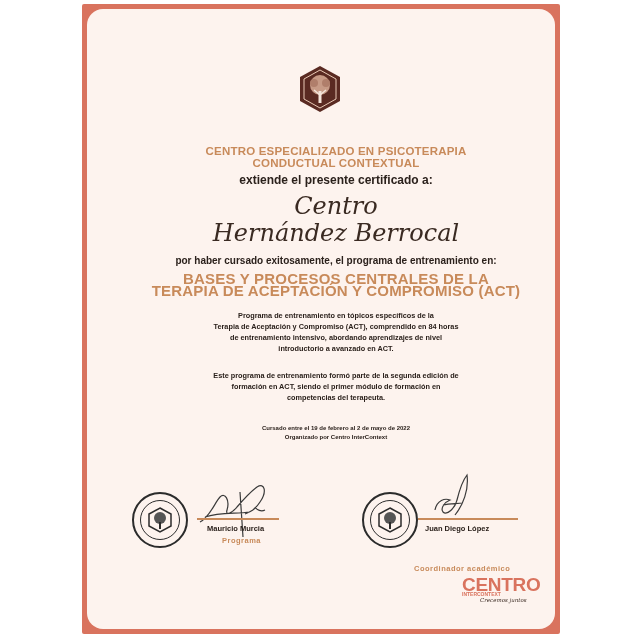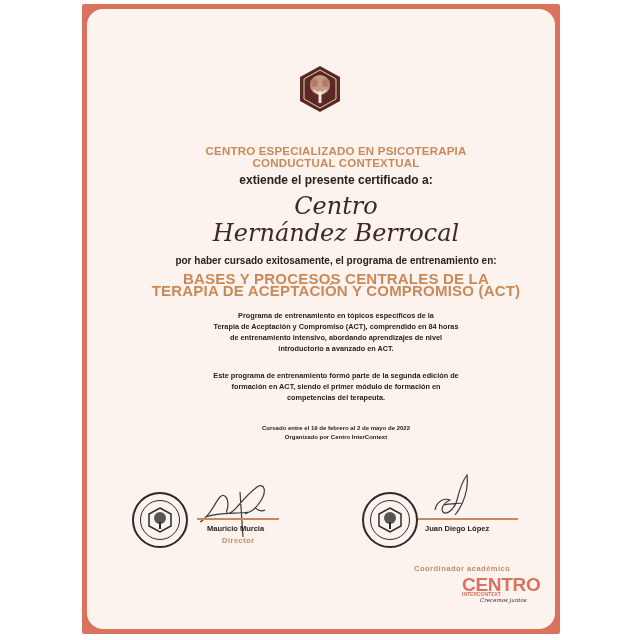--- a/index.html
+++ b/index.html
@@ -110,21 +110,21 @@
     <polygon points="12,1 23,7 23,19 12,25 1,19 1,7" fill="none" stroke="#2b2b2b" stroke-width="1.5"></polygon>
     <circle cx="12" cy="11" r="6" fill="#555"></circle>
     <rect x="11" y="15" width="2" height="7" fill="#2b2b2b"></rect>
   </svg>
 </div>
 <svg style="position:absolute; left:195px; top:462px;" width="80" height="80" viewBox="0 0 80 80">
   <path d="M5 60 C15 55 20 40 25 35 C30 30 35 38 32 48 C30 55 38 50 42 45 C48 38 55 30 62 25 C70 20 72 30 65 40 C60 48 55 50 50 52 M10 55 C25 50 40 52 55 50 M45 30 L48 75 M60 45 C62 48 66 50 70 48" stroke="#3a3a3a" stroke-width="1.2" fill="none"></path>
 </svg>
 <div class="sig-line" style="left:197px; top:518px; width:82px;"></div>
 <div class="signer" style="left:207px; top:524px;">Mauricio Murcia</div>
-<div class="role" style="left:222px; top:536px;">Director</div>
+<div class="role" style="left:222px; top:536px;">Programa</div>
 
 <div class="seal" style="left:362px; top:492px;">
   <div class="inner"></div>
   <svg width="24" height="26" viewBox="0 0 24 26">
     <polygon points="12,1 23,7 23,19 12,25 1,19 1,7" fill="none" stroke="#2b2b2b" stroke-width="1.5"></polygon>
     <circle cx="12" cy="11" r="6" fill="#555"></circle>
     <rect x="11" y="15" width="2" height="7" fill="#2b2b2b"></rect>
   </svg>
 </div>
 <svg style="position:absolute; left:425px; top:470px;" width="60" height="60" viewBox="0 0 60 60">

